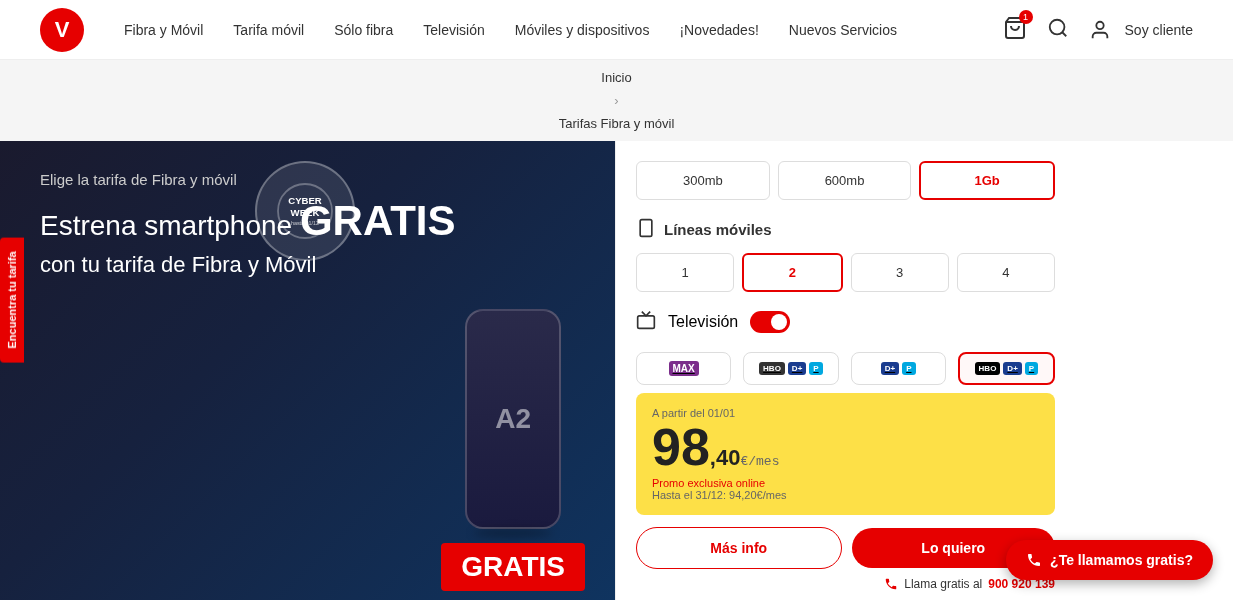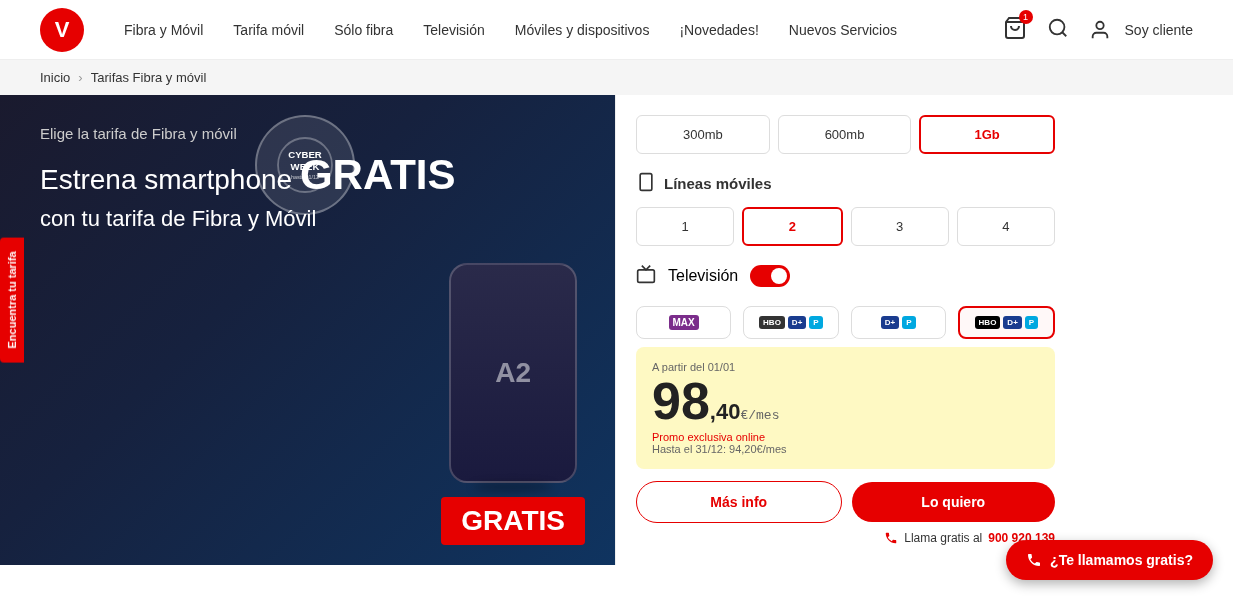--- a/index.html
+++ b/index.html
@@ -75,20 +75,21 @@
     }
 
     
     .breadcrumb {
       background: #f5f5f5;
       padding: 10px 40px;
       display: flex;
       align-items: center;
       gap: 8px;
       font-size: 13px;
+      flex-direction: column;
     }
     .breadcrumb a { color: #333; text-decoration: none; }
     .breadcrumb-arrow { color: #999; }
     .breadcrumb-current { color: #333; font-weight: 500; }
     .hero-left {
       flex: 1;
       background: linear-gradient(135deg, #1a1a2e 0%, #16213e 40%, #0f3460 100%);
       padding: 30px 40px;
       position: relative;
       overflow: hidden;
@@ -195,20 +196,21 @@
       right: 3px;
       width: 16px;
       height: 16px;
       background: white;
       border-radius: 50%;
     }
 
     .tv-packages-row {
       display: flex;
       gap: 12px;
+      text-decoration: underline;
     }
     .tv-pkg {
       flex: 1;
       border: 1px solid #ddd;
       border-radius: 8px;
       padding: 8px 6px;
       cursor: pointer;
       display: flex;
       gap: 3px;
       align-items: center;
@@ -223,21 +225,21 @@
       font-weight: 800;
       padding: 2px 4px;
       border-radius: 3px;
       color: white;
     }
     .badge-max { background: #7b2d8b; }
     .badge-hbo { background: #000; }
 
     
     .price-section {
-      background: #fef9c3;
+      background: #fde047;
       border-radius: 8px;
       padding: 14px 16px;
       margin-top: 8px;
     }
     .price-from {
       font-size: 11px;
       color: #666;
       margin-bottom: 2px;
     }
     .price-main {
@@ -414,21 +416,21 @@
     <div class="cyber-week-badge" style="position:absolute; top:20px; right:260px;">
       <svg width="60" height="60" viewBox="0 0 100 100">
         <circle cx="50" cy="50" r="45" fill="none" stroke="rgba(255,255,255,0.3)" stroke-width="3"></circle>
         <text x="50" y="38" text-anchor="middle" fill="white" font-size="16" font-weight="bold">CYBER</text>
         <text x="50" y="58" text-anchor="middle" fill="white" font-size="16" font-weight="bold">WEEK</text>
         <text x="50" y="74" text-anchor="middle" fill="rgba(255,255,255,0.7)" font-size="9">hasta 31/12</text>
       </svg>
     </div>
 
     <div style="position:absolute; right: 30px; bottom: 20px; display:flex; flex-direction:column; align-items:center;">
-      <div style="background: linear-gradient(180deg, #2a2a4a 0%, #1a1a3e 100%); width:128px; height:220px; border-radius:18px; border:2px solid rgba(255,255,255,0.2); display:flex; align-items:center; justify-content:center; position:relative;">
+      <div style="background: linear-gradient(180deg, #2a2a4a 0%, #1a1a3e 100%); width:96px; height:220px; border-radius:18px; border:2px solid rgba(255,255,255,0.2); display:flex; align-items:center; justify-content:center; position:relative;">
         <span style="color:rgba(255,255,255,0.5); font-size:28px; font-weight:bold;">A2</span>
         <div style="position:absolute; bottom:-10px; left:50%; transform:translateX(-50%); width:80px; height:8px; background:rgba(0,0,0,0.3); border-radius:50%; filter:blur(4px);"></div>
       </div>
       <div class="gratis-tag" style="margin-top:14px;">GRATIS</div>
     </div>
   </div>
 
   <div class="side-panel">
 
     <div class="options-row">

